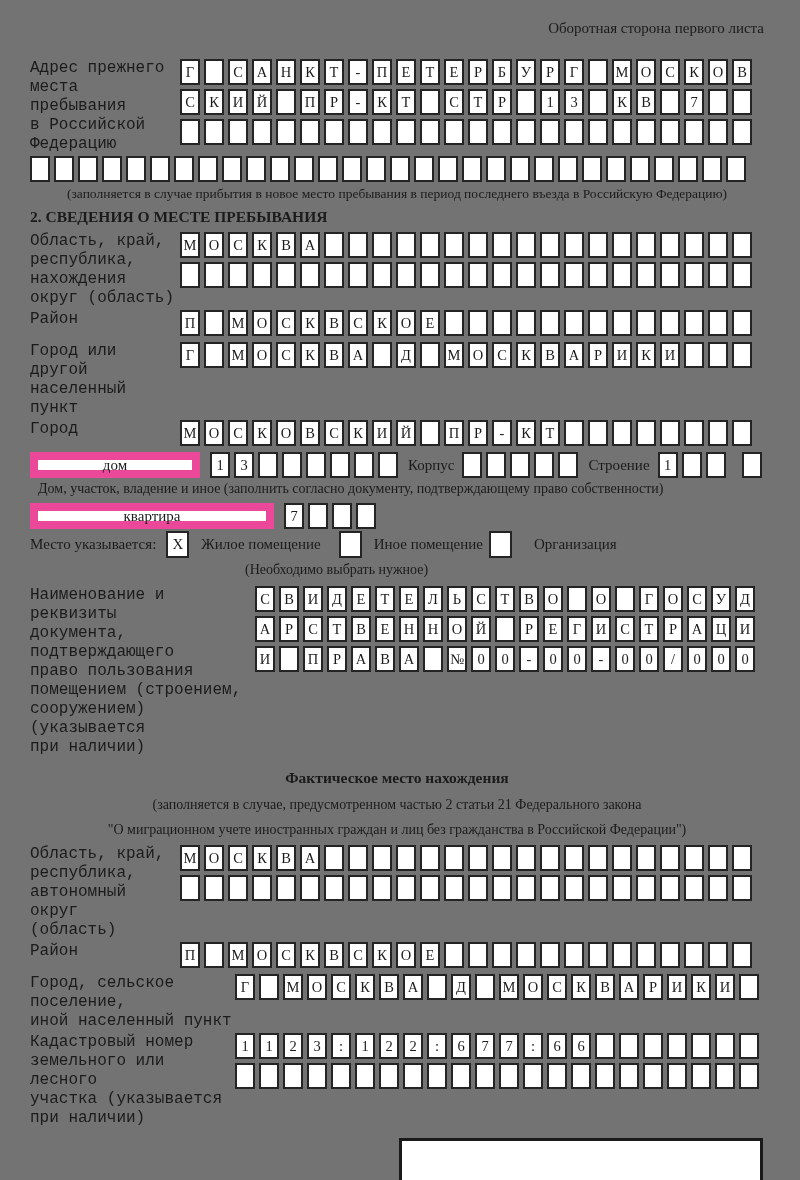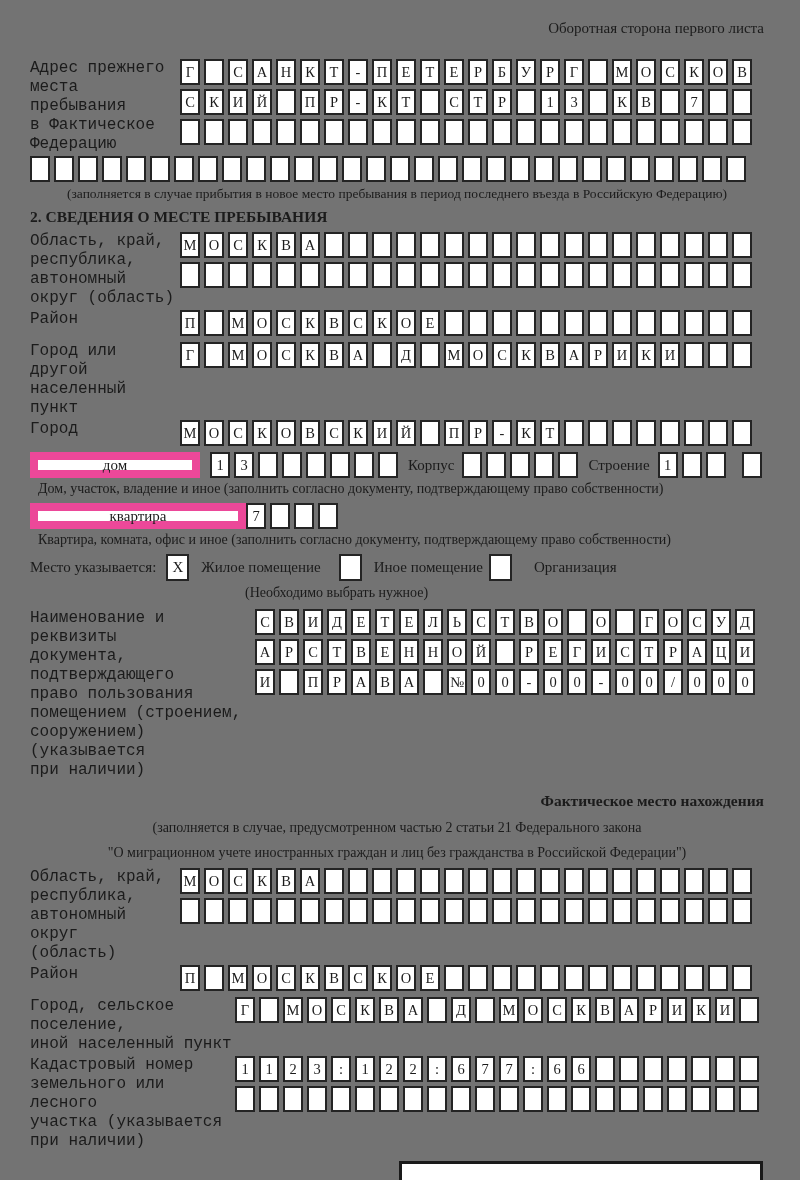--- a/index.html
+++ b/index.html
@@ -21,51 +21,51 @@
     box-sizing:border-box; flex:none; width:20px; height:26px; margin-right:4px;
     border:2px solid #242424; display:inline-flex; align-items:center; justify-content:center;
     font-size:14.5px; line-height:1; background:#fff;
   }
   .stroenie .cell:last-child { margin-left:12px; }
   .widebox {
     box-sizing:border-box; flex:none; height:26px; border:8px solid #ec4899;
     display:flex; align-items:center; justify-content:center; font-size:15px; background:#fff;
   }
   .dombox { width:170px; margin-right:10px; }
-  .kvbox { width:216px; margin-right:0; }
+  .kvbox { width:244px; margin-right:10px; }
   .inline-lbl { font-size:15px; flex:none; }
   .caption { font-size:14px; margin:3px 0 6px 8px; }
   .center-note { text-align:center; font-size:13.5px; margin:4px 0 2px; }
   .sec-title { text-align:left; font-weight:bold; font-size:15.5px; margin:6px 0 6px; }
   .checkbox {
     box-sizing:border-box; flex:none; width:23px; height:27px; border:2px solid #242424;
     display:inline-flex; align-items:center; justify-content:center; font-size:15px; background:#fff;
   }
   .subnote { font-size:14px; margin:4px 0 8px 215px; }
-  .fact-title { text-align:right; font-weight:bold; font-size:15.5px; margin:12px 0 8px; }
+  .fact-title { text-align:center; font-weight:bold; font-size:15.5px; margin:12px 0 8px; }
   .fact-note { text-align:center; font-size:14px; line-height:19px; margin-bottom:6px; }
   .stamp-wrap { margin-top:10px; }
   .stamp-box {
     box-sizing:border-box; margin-left:369px; width:364px; height:170px;
     border:3px solid #1a1a1a; background:#fff;
   }
   .mb4 { margin-bottom:4px; }
 </style>
 </head>
 <body>
 
 <div class="page">
 
   <div class="page-head">Оборотная сторона первого листа</div>
 
   <div class="frow">
     <div class="lbl w150">
         <div>Адрес прежнего</div>
         <div>места пребывания</div>
-        <div>в Фактическое</div>
+        <div>в Российской</div>
         <div>Федерацию</div>
       </div>
     <div class="gridcol">
       <div class="cells">
           <span class="cell">Г</span>
           <span class="cell"></span>
           <span class="cell">С</span>
           <span class="cell">А</span>
           <span class="cell">Н</span>
           <span class="cell">К</span>
@@ -175,21 +175,21 @@
       <span class="cell"></span>
     </div>
   <div class="center-note">(заполняется в случае прибытия в новое место пребывания в период последнего въезда в Российскую Федерацию)</div>
 
   <div class="sec-title">2. СВЕДЕНИЯ О МЕСТЕ ПРЕБЫВАНИЯ</div>
 
   <div class="frow">
     <div class="lbl w150">
         <div>Область, край,</div>
         <div>республика,</div>
-        <div>автономный</div>
+        <div>нахождения</div>
         <div>округ (область)</div>
       </div>
     <div class="gridcol">
       <div class="cells">
           <span class="cell">М</span>
           <span class="cell">О</span>
           <span class="cell">С</span>
           <span class="cell">К</span>
           <span class="cell">В</span>
           <span class="cell">А</span>
@@ -366,21 +366,20 @@
 
   <div class="frow vcenter">
     <div class="widebox kvbox">квартира</div>
     <div class="cells" style="margin-bottom:0;">
         <span class="cell">7</span>
         <span class="cell"></span>
         <span class="cell"></span>
         <span class="cell"></span>
       </div>
   </div>
-  <div class="caption">Квартира, комната, офис и иное (заполнить согласно документу, подтверждающему право собственности)</div>
 
   <div class="frow vcenter">
     <div class="inline-lbl" style="margin-right:10px;">Место указывается:</div>
     <span class="checkbox">X</span>
     <span class="inline-lbl" style="margin:0 18px 0 12px;">Жилое помещение</span>
     <span class="checkbox"></span>
     <span class="inline-lbl" style="margin:0 6px 0 12px;">Иное помещение</span>
     <span class="checkbox"></span>
     <span class="inline-lbl" style="margin-left:22px;">Организация</span>
   </div>

